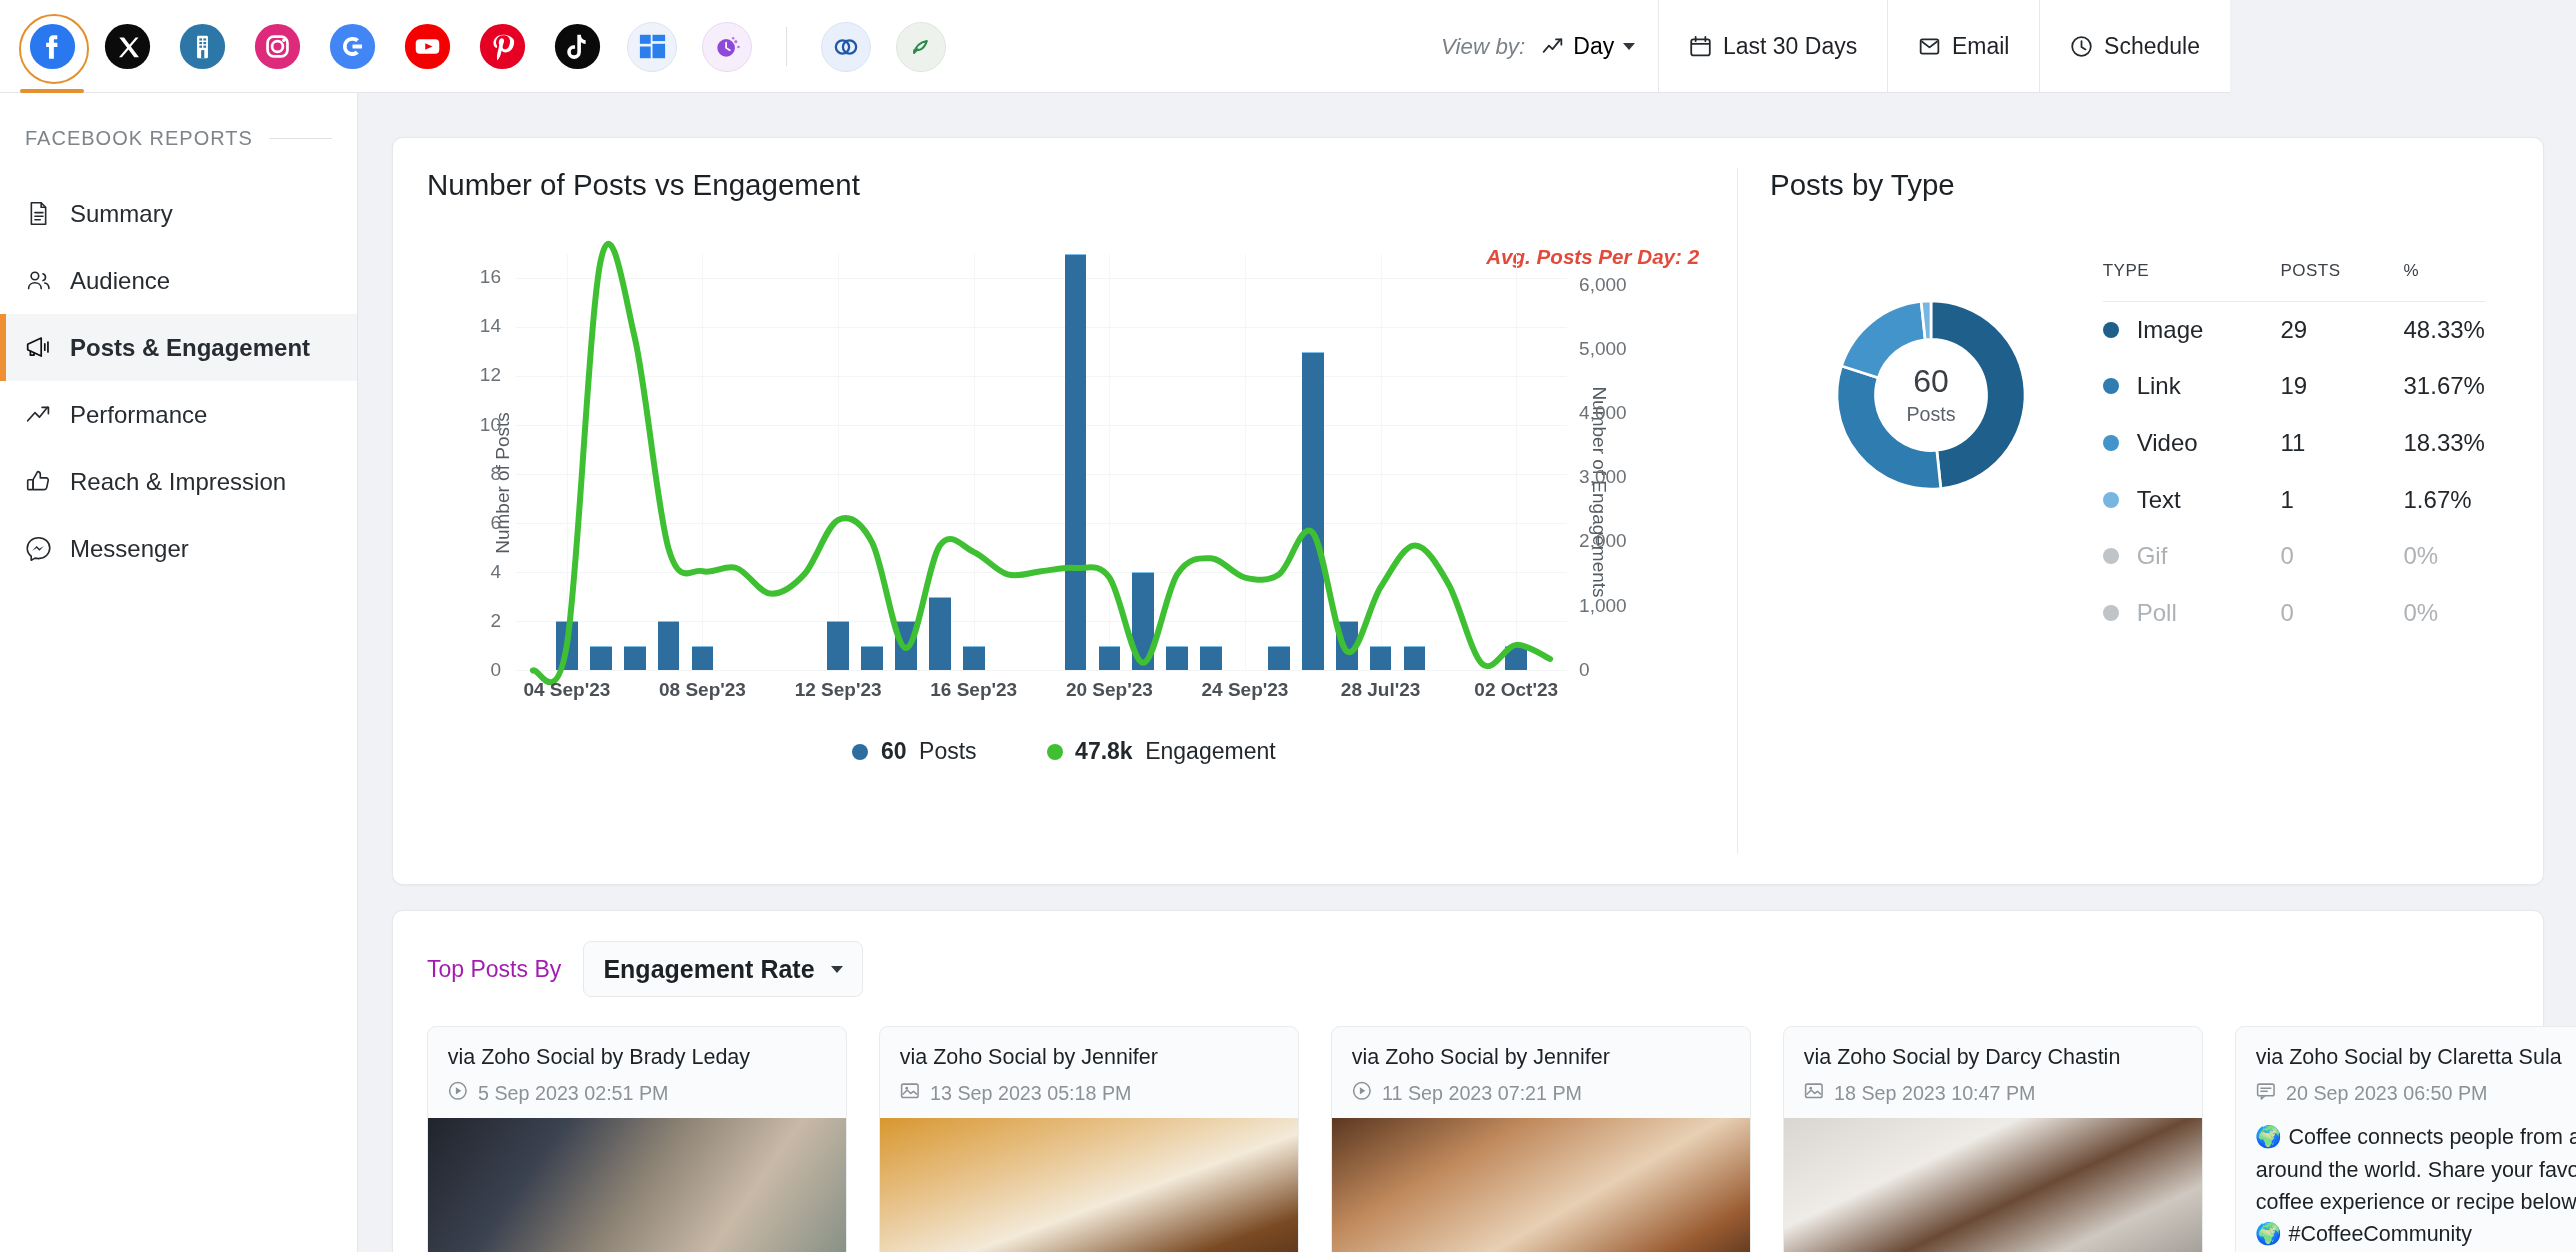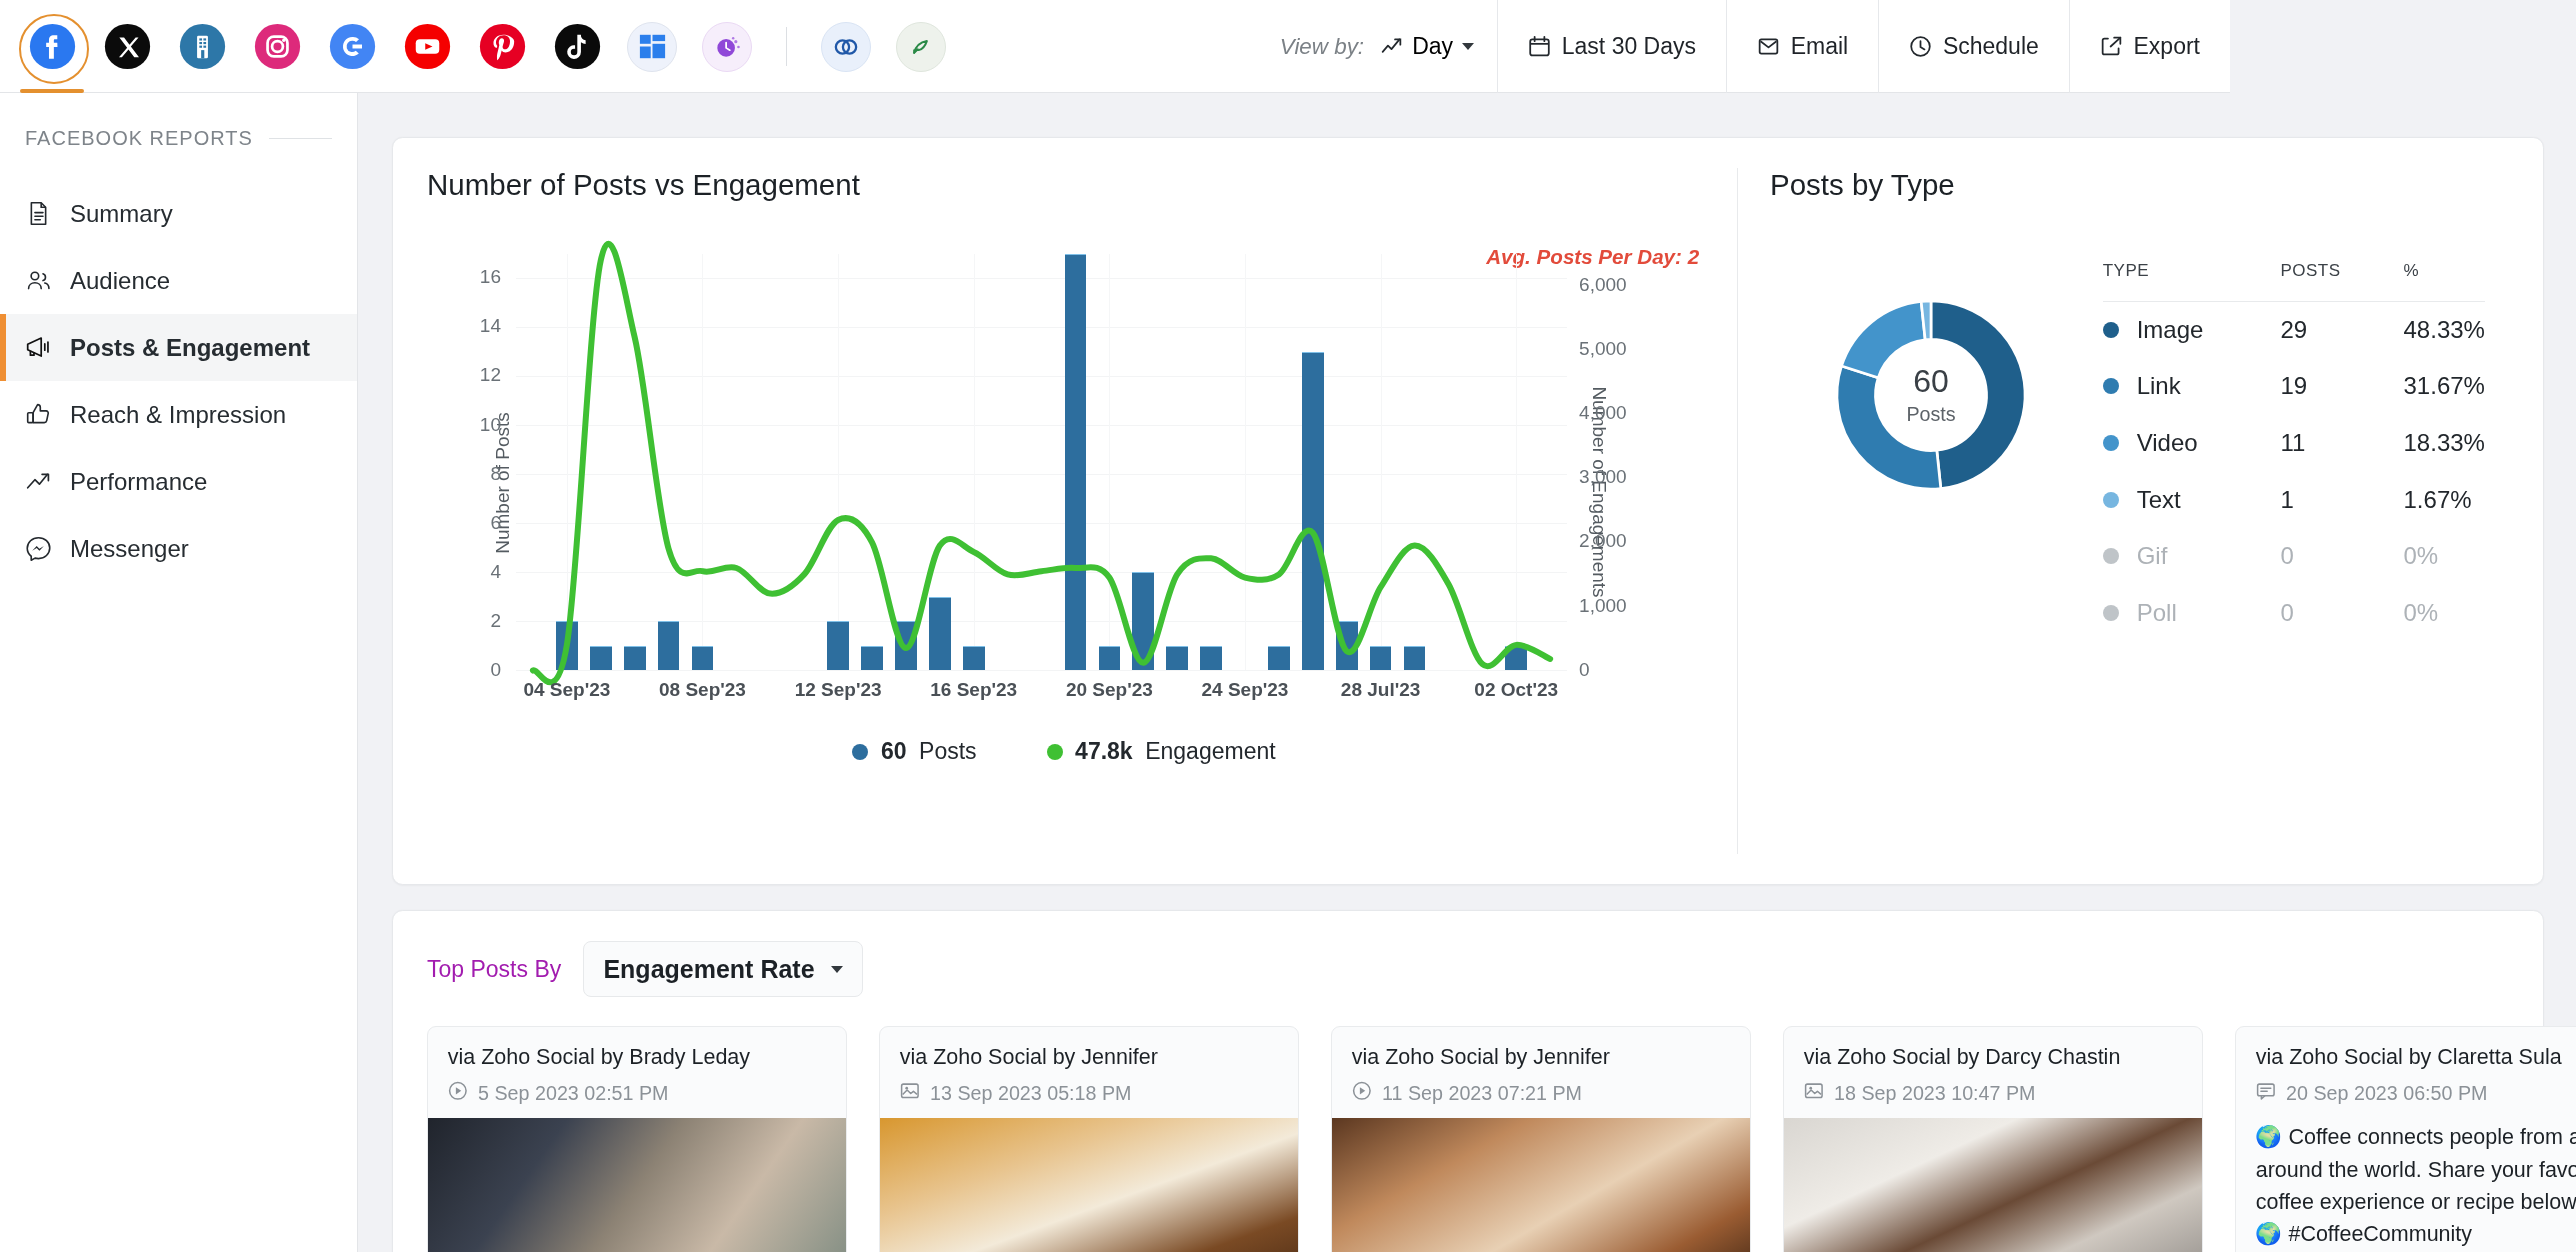--- a/index.html
+++ b/index.html
@@ -317,28 +317,20 @@
     </div>
 
     <div class="tb-item">
       <svg width="23" height="23" viewBox="0 0 26 26">
           <circle cx="13" cy="13" r="10.5" stroke="#23282d" stroke-width="2" fill="none"></circle>
           <path d="M13 7v6.5l4.5 2.8" stroke="#23282d" stroke-width="2" fill="none" stroke-linecap="round"></path>
         </svg>
       <span>Schedule</span>
     </div>
 
-    <div class="tb-item">
-      <svg width="23" height="23" viewBox="0 0 26 26">
-          <path d="M9 4H5a2 2 0 0 0-2 2v14a2 2 0 0 0 2 2h14a2 2 0 0 0 2-2v-5" stroke="#23282d" stroke-width="2" fill="none" stroke-linecap="round"></path>
-          <path d="M12 13L23 3" stroke="#23282d" stroke-width="2" stroke-linecap="round"></path>
-          <path d="M16 3h7v7" stroke="#23282d" stroke-width="2" fill="none" stroke-linecap="round" stroke-linejoin="round"></path>
-        </svg>
-      <span>Export</span>
-    </div>
   </div>
 </div>
 
 <div class="body-wrap">
 
   <div class="sidebar">
     <div class="sb-head">
       <span>FACEBOOK REPORTS</span>
       <div class="rule"></div>
     </div>
@@ -374,35 +366,35 @@
             <path d="M22 11v7" stroke="#111" stroke-width="1.9" stroke-linecap="round"></path>
             <path d="M25.5 9v11" stroke="#111" stroke-width="1.9" stroke-linecap="round"></path>
           </svg>
       </span>
       <span>Posts &amp; Engagement</span>
     </div>
 
     <div class="sb-item">
       <span class="ic">
         <svg width="27" height="27" viewBox="0 0 30 30">
+            <path d="M3 22l8-9 5 5 9-11" stroke="#24292e" stroke-width="1.9" fill="none" stroke-linecap="round" stroke-linejoin="round"></path>
+            <path d="M19 7h7v7" stroke="#24292e" stroke-width="1.9" fill="none" stroke-linecap="round" stroke-linejoin="round"></path>
+          </svg>
+      </span>
+      <span>Performance</span>
+    </div>
+
+    <div class="sb-item">
+      <span class="ic">
+        <svg width="27" height="27" viewBox="0 0 30 30">
             <path d="M9 13l5-9c1.9 0 3 1.2 3 3v4h6.5c1.5 0 2.6 1.3 2.3 2.8l-1.7 8c-.3 1.3-1.4 2.2-2.7 2.2H9z" stroke="#24292e" stroke-width="1.8" fill="none" stroke-linejoin="round"></path>
             <rect x="3" y="13" width="6" height="11" rx="1.2" stroke="#24292e" stroke-width="1.8" fill="none"></rect>
           </svg>
       </span>
       <span>Reach &amp; Impression</span>
-    </div>
-
-    <div class="sb-item">
-      <span class="ic">
-        <svg width="27" height="27" viewBox="0 0 30 30">
-            <path d="M3 22l8-9 5 5 9-11" stroke="#24292e" stroke-width="1.9" fill="none" stroke-linecap="round" stroke-linejoin="round"></path>
-            <path d="M19 7h7v7" stroke="#24292e" stroke-width="1.9" fill="none" stroke-linecap="round" stroke-linejoin="round"></path>
-          </svg>
-      </span>
-      <span>Performance</span>
     </div>
 
     <div class="sb-item">
       <span class="ic">
         <svg width="27" height="27" viewBox="0 0 30 30">
             <path d="M15 3C8 3 2.5 8.2 2.5 14.7c0 3.6 1.7 6.8 4.4 8.9V28l4.2-2.3c1.2.3 2.5.5 3.9.5 7 0 12.5-5.2 12.5-11.7S22 3 15 3z" stroke="#24292e" stroke-width="1.8" fill="none" stroke-linejoin="round"></path>
             <path d="M8 17.5l5-5.3 3 3 5-3-5 5.3-3-3z" fill="#24292e"></path>
           </svg>
       </span>
       <span>Messenger</span>

